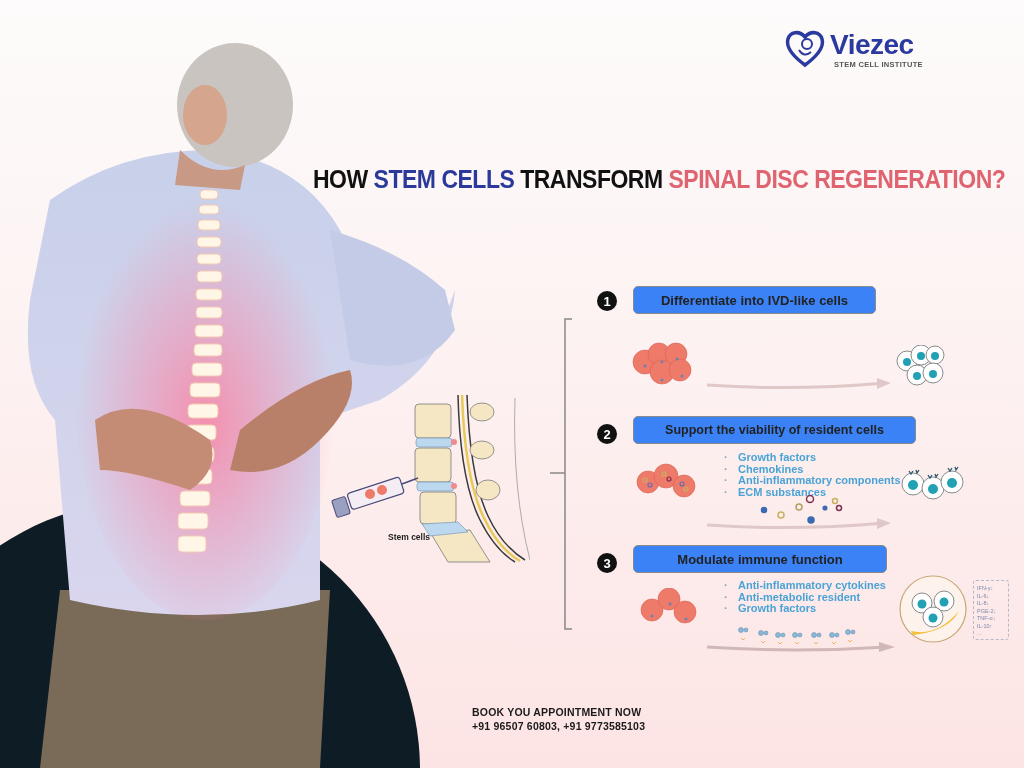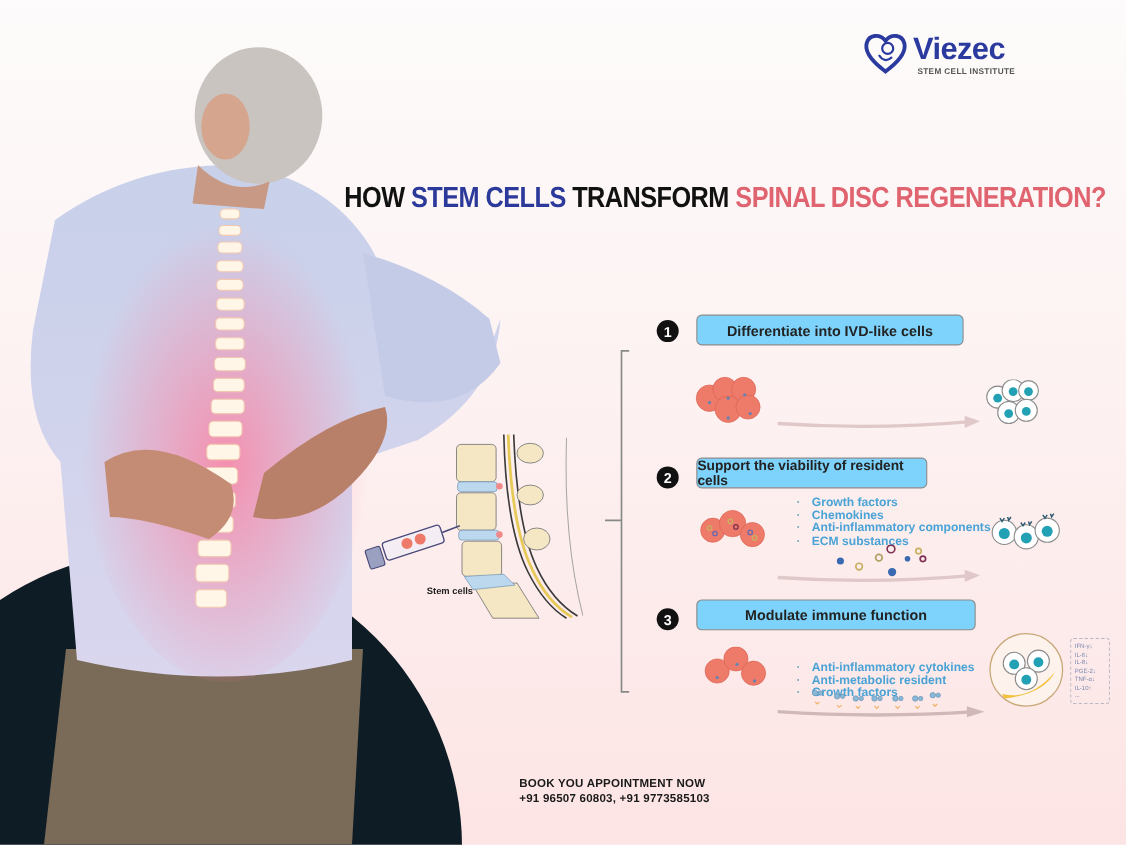--- a/index.html
+++ b/index.html
@@ -30,21 +30,21 @@
     .person { left: 0; top: 0; width: 470px; height: 768px; }
 
     
     .spine-illus { left: 330px; top: 390px; width: 200px; height: 175px; }
 
     
     .bracket { left: 548px; top: 318px; width: 30px; height: 312px; }
 
     
     .num { width: 20px; height: 20px; border-radius: 50%; background: #111; color: #fff; font-size: 13px; font-weight: 700; display: flex; align-items: center; justify-content: center; }
-    .step-box { height: 28px; border: 1.5px solid #8a8a8a; border-radius: 5px; background: #7dd3fc; display: flex; align-items: center; justify-content: center; font-weight: 700; color: #222; font-size: 13px; }
+    .step-box { height: 28px; border: 1.5px solid #8a8a8a; border-radius: 5px; background: #3b82f6; display: flex; align-items: center; justify-content: center; font-weight: 700; color: #222; font-size: 13px; }
     .bullets { list-style: none; font-size: 11px; color: #4aa3d6; line-height: 11.5px; font-weight: 700; }
     .bullets li::before { content: "·"; display: inline-block; width: 14px; color: #7ab; }
 
     .cyto { left: 973px; top: 580px; width: 36px; height: 60px; border: 1px dashed #b8b8c8; border-radius: 3px; font-size: 5.5px; color: #7a8ab0; line-height: 7.5px; padding: 4px 3px; }
 
     
     .cta { left: 472px; top: 705px; font-size: 10.5px; font-weight: 700; color: #1a1a1a; line-height: 14px; letter-spacing: 0.2px; }
   </style>
 </head>
 <body>
@@ -194,21 +194,21 @@
   <g fill="#22a0b4">
       <circle cx="12" cy="17" r="4"></circle>
       <circle cx="26" cy="11" r="4"></circle>
       <circle cx="40" cy="11" r="4"></circle>
       <circle cx="22" cy="31" r="4"></circle>
       <circle cx="38" cy="29" r="4"></circle>
     </g>
 </svg>
 
 <div class="abs num" style="left:597px; top:424px;">2</div>
-<div class="abs step-box" style="left:633px; top:416px; width:210px; font-size:12.5px;">Support the viability of resident cells</div>
+<div class="abs step-box" style="left:633px; top:416px; width:283px; font-size:12.5px;">Support the viability of resident cells</div>
 <svg class="abs" style="left:636px; top:462px;" width="64" height="40">
   <g fill="#ee7b6a" stroke="#d96050" stroke-width="0.6">
       <circle cx="12" cy="20" r="11"></circle>
       <circle cx="30" cy="14" r="12"></circle>
       <circle cx="48" cy="24" r="11"></circle>
     </g>
   <g fill="none" stroke-width="1.2">
       <circle cx="9" cy="18" r="2" stroke="#c8b060"></circle>
       <circle cx="14" cy="23" r="2" stroke="#6a6ab0"></circle>
       <circle cx="28" cy="12" r="2" stroke="#c8b060"></circle>
@@ -264,21 +264,21 @@
       <circle cx="12" cy="22" r="11"></circle>
       <circle cx="29" cy="11" r="11"></circle>
       <circle cx="45" cy="24" r="11"></circle>
     </g>
   <g fill="#6a82b0">
       <circle cx="12" cy="28" r="1.5"></circle>
       <circle cx="30" cy="16" r="1.5"></circle>
       <circle cx="46" cy="31" r="1.5"></circle>
     </g>
 </svg>
-<ul class="abs bullets" style="left:724px; top:580px;margin-top:22px;">
+<ul class="abs bullets" style="left:724px; top:580px;">
   <li>Anti-inflammatory cytokines</li>
   <li>Anti-metabolic resident</li>
   <li>Growth factors</li>
 </ul>
 <svg class="abs" style="left:705px; top:625px;" width="195" height="30">
   <g fill="#8ab8d8" stroke="#5a88a8" stroke-width="0.5">
     <circle cx="36" cy="5" r="2.5"></circle>
       <circle cx="41" cy="5" r="2"></circle>
     <circle cx="56" cy="8" r="2.5"></circle>
       <circle cx="61" cy="8" r="2"></circle>

